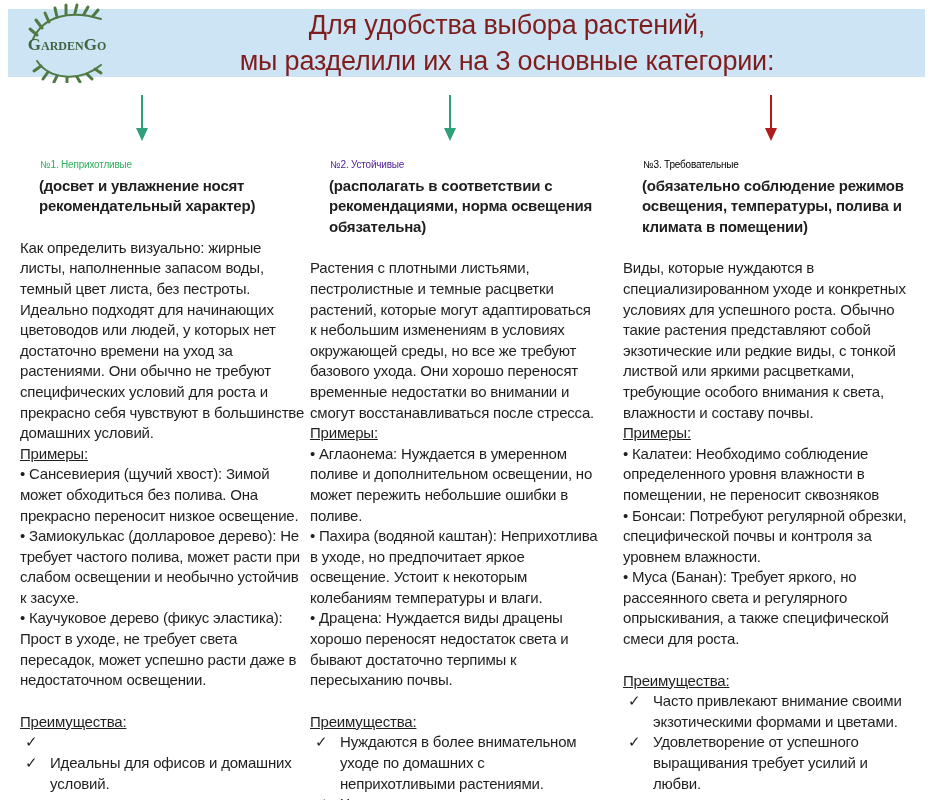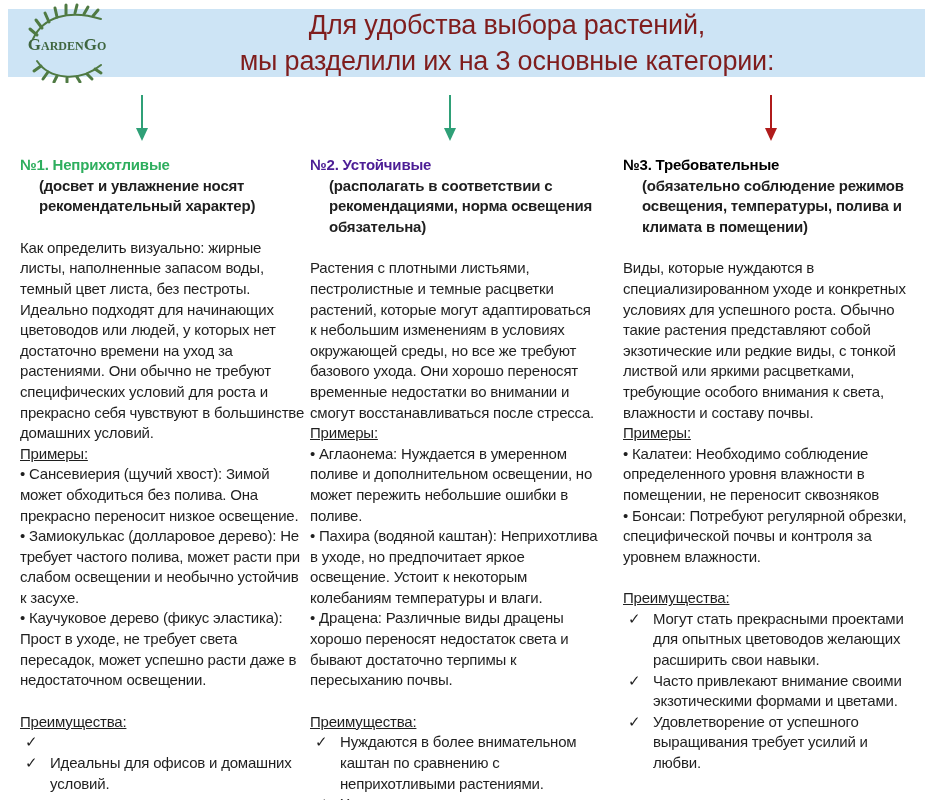--- a/index.html
+++ b/index.html
@@ -58,21 +58,21 @@
     width: 933px;
     display: flex;
     padding-left: 20px;
     font-size: 15px;
     line-height: 20.6px;
     letter-spacing: -0.2px;
   }
   .col { width: 285px; }
   .col-2 { width: 288px; margin-left: 5px; }
   .col-3 { width: 292px; margin-left: 25px; }
-  .col-title { font-weight: 700; font-size: 15px; }
+  .col-title { font-weight: 400; font-size: 10px; margin-left: 20px; }
   .col-subtitle { font-weight: 700; margin-bottom: 21px; margin-left: 19px; }
   .section-label { text-decoration: underline; }
   .example-item::before { content: "\2022\00a0"; }
   .advantages-block { margin-top: 21px; }
   .adv-list { margin-top: 0; }
   .adv-item { display: flex; }
   .check-icon { flex: 0 0 30px; padding-left: 5px; }
   .check-icon::before { content: "\2713"; }
 </style>
 </head>
@@ -154,56 +154,53 @@
   </div>
 
   <div class="col col-2">
     <div class="col-title" style="color:#4c1d95">№2. Устойчивые</div>
     <div class="col-subtitle">(располагать в соответствии с рекомендациями, норма освещения обязательна)</div>
     <p class="col-desc">Растения с плотными листьями, пестролистные и темные расцветки растений, которые могут адаптироваться к небольшим изменениям в условиях окружающей среды, но все же требуют базового ухода. Они хорошо переносят временные недостатки во внимании и смогут восстанавливаться после стресса.</p>
     <div class="section-label">Примеры:</div>
     <div>
       <p class="example-item">Аглаонема: Нуждается в умеренном поливе и дополнительном освещении, но может пережить небольшие ошибки в поливе.</p>
       <p class="example-item">Пахира (водяной каштан): Неприхотлива в уходе, но предпочитает яркое освещение. Устоит к некоторым колебаниям температуры и влаги.</p>
-      <p class="example-item">Драцена: Различные виды драцены хорошо переносят недостаток света и бывают достаточно терпимы к пересыханию почвы.</p>
+      <p class="example-item">Драцена: Нуждается виды драцены хорошо переносят недостаток света и бывают достаточно терпимы к пересыханию почвы.</p>
     </div>
     <div class="advantages-block">
       <div class="section-label">Преимущества:</div>
       <div class="adv-list">
         <div class="adv-item">
           <span class="check-icon"></span>
-          <span>Нуждаются в более внимательном каштан по сравнению с неприхотливыми растениями.</span>
+          <span>Нуждаются в более внимательном уходе по домашних с неприхотливыми растениями.</span>
         </div>
         <div class="adv-item">
           <span class="check-icon"></span>
           <span>Хорошо выносят изменения температуры и влажности.</span>
         </div>
 
       </div>
     </div>
   </div>
 
   <div class="col col-3">
     <div class="col-title" style="color:#000000">№3. Требовательные</div>
     <div class="col-subtitle">(обязательно соблюдение режимов освещения, температуры, полива и климата в помещении)</div>
     <p class="col-desc">Виды, которые нуждаются в специализированном уходе и конкретных условиях для успешного роста. Обычно такие растения представляют собой экзотические или редкие виды, с тонкой листвой или яркими расцветками, требующие особого внимания к света, влажности и составу почвы.</p>
     <div class="section-label">Примеры:</div>
     <div>
       <p class="example-item">Калатеи: Необходимо соблюдение определенного уровня влажности в помещении, не переносит сквозняков</p>
       <p class="example-item">Бонсаи: Потребуют регулярной обрезки, специфической почвы и контроля за уровнем влажности.</p>
+      <p class="example-item">Муса (Банан): Требует яркого, но рассеянного света и регулярного опрыскивания, а также специфической смеси для роста.</p>
     </div>
     <div class="advantages-block">
       <div class="section-label">Преимущества:</div>
       <div class="adv-list">
         <div class="adv-item">
           <span class="check-icon"></span>
-          <span>Могут стать прекрасными проектами для опытных цветоводов желающих расширить свои навыки.</span>
-        </div>
-        <div class="adv-item">
-          <span class="check-icon"></span>
           <span>Часто привлекают внимание своими экзотическими формами и цветами.</span>
         </div>
         <div class="adv-item">
           <span class="check-icon"></span>
           <span>Удовлетворение от успешного выращивания требует усилий и любви.</span>
         </div>
       </div>
     </div>
   </div>
 

